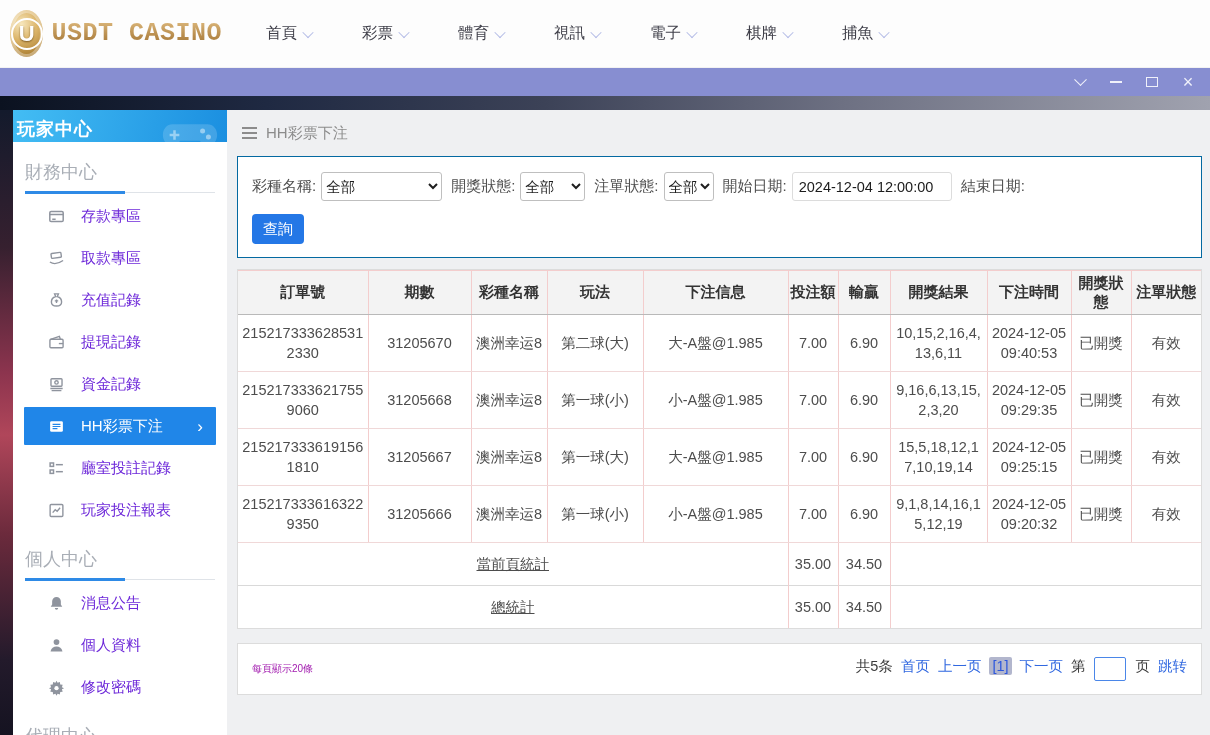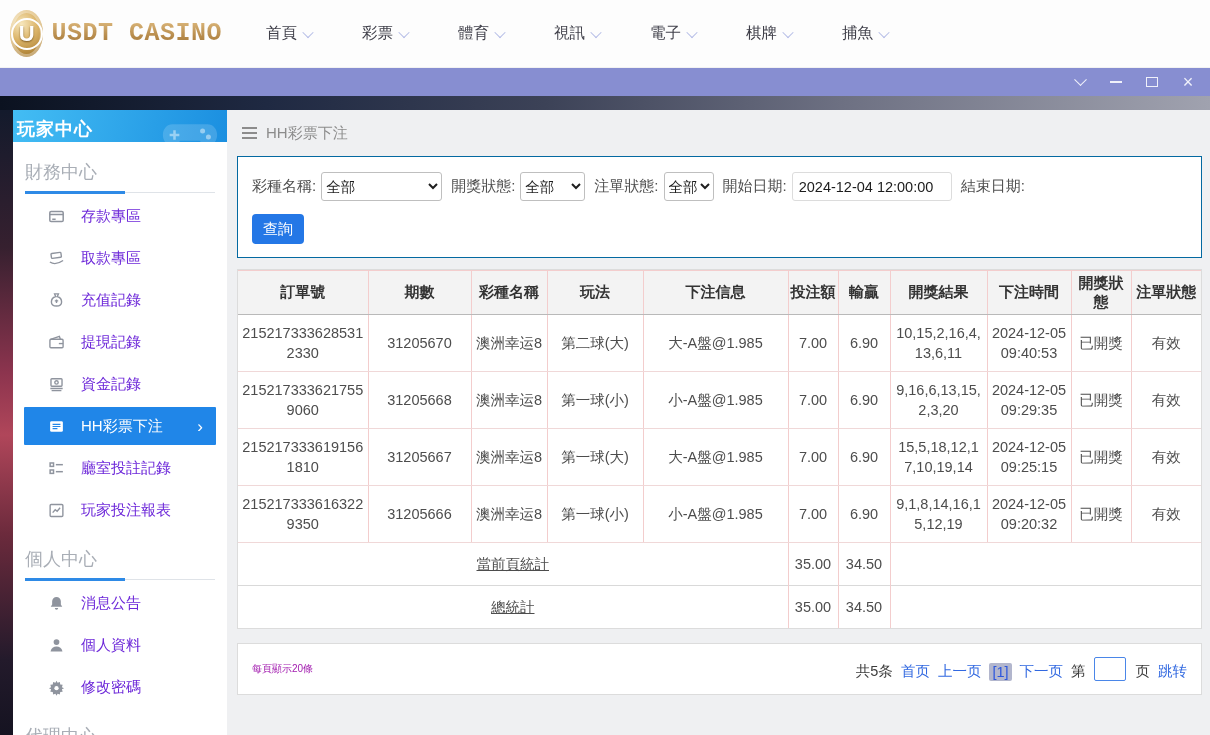--- a/index.html
+++ b/index.html
@@ -70,21 +70,21 @@
   .bets th{background:#f3f3f3;font-size:15px;font-weight:bold;color:#333;height:39px;padding:2px 2px;border-left:1px solid #f3cdcd;border-top:1px solid #f3cdcd;border-bottom:1px solid #b9b9b9;}
   .bets th:first-child{border-left:none;}
   .bets tbody td{font-size:14.5px;color:#4d4d4d;text-align:center;vertical-align:middle;padding:6px 3px;height:44px;border-left:1px solid #f3cdcd;border-bottom:1px solid #f0d8d8;line-height:1.4;}
   .bets tbody td:first-child{border-left:none;}
   .bets .col-order_no,.bets .col-draw_result{word-break:break-all;}
   .bets tfoot td{font-size:14.5px;color:#4d4d4d;text-align:center;height:40px;border-top:1px solid #d9d9d9;border-left:1px solid #f3cdcd;}
   .bets tfoot td:first-child{border-left:none;text-decoration:underline;}
 
   .footer-panel{background:#fff;border:1px solid #dcdcdc;margin:14px 8px 0 10px;height:52px;display:flex;align-items:center;justify-content:space-between;padding:0 14px;box-sizing:border-box;}
   .page-size{font-size:10px;color:#a21caf;}
-  .pager{display:flex;align-items:flex-end;gap:8px;font-size:14.5px;}
+  .pager{display:flex;align-items:flex-start;gap:8px;font-size:14.5px;}
   .pager .total{color:#3c3c3c;}
   .plink{color:#3168e0;text-decoration:none;cursor:pointer;}
   .pcur{background:#b2b6cd;color:#2b56dd;padding:1px 3px;border-radius:2px;cursor:pointer;}
   .ptext{color:#3c3c3c;}
   .ptext.pre{margin-right:-2px;}
   .page-input{width:26px;height:20px;border:1px solid #4a86e8;border-radius:2px;margin:0 2px;}
 </style>
 </head>
 <body>
 

